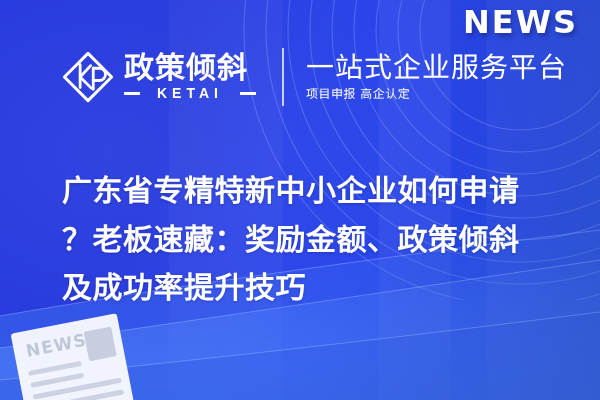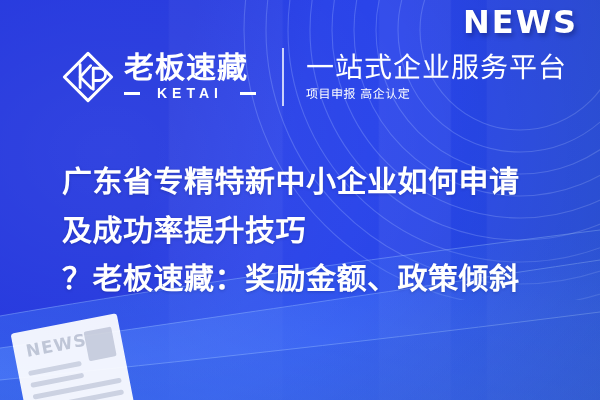--- a/index.html
+++ b/index.html
@@ -188,21 +188,21 @@
     margin-top: 4px;
     letter-spacing: 0.5px;
     font-family: "DejaVu Serif", "Liberation Serif", serif;
     white-space: nowrap;
   }
 
   
   .headline {
     position: absolute;
     left: 62px;
-    top: 158px;
+    top: 167px;
     width: 500px;
     color: #ffffff;
     font-size: 30px;
     font-weight: 700;
     line-height: 1.62;
     letter-spacing: 0.5px;
     font-family: "DejaVu Sans", "Liberation Sans", sans-serif;
     text-shadow: 0 1px 3px rgba(8, 18, 80, 0.25);
   }
   .headline-line { display: block; white-space: nowrap; }
@@ -287,41 +287,41 @@
             <path d="M23 18 L23 44"></path>
             <path d="M35 19 L23 32 L36 45"></path>
           </g>
           <g fill="none" stroke="#ffffff" stroke-width="3.2" stroke-linecap="round" stroke-linejoin="round">
             <path d="M38 22 L38 46"></path>
             <path d="M38 22 L45 22 A7 7 0 0 1 45 36 L38 36"></path>
           </g>
         </svg>
       </div>
       <div class="logo-words">
-        <div class="logo-cn">老板速藏</div>
+        <div class="logo-cn">政策倾斜</div>
         <div class="logo-en">
           <span class="rule"></span>
           <span class="en-text">KETAI</span>
           <span class="rule"></span>
         </div>
       </div>
     </div>
 
     <div class="divider"></div>
 
     <div class="tagline">
       <div class="tagline-main">一站式企业服务平台</div>
       <div class="tagline-sub">项目申报 高企认定</div>
     </div>
   </div>
 
   <div class="headline">
     <span class="headline-line">广东省专精特新中小企业如何申请</span>
+    <span class="headline-line">？老板速藏：奖励金额、政策倾斜</span>
     <span class="headline-line">及成功率提升技巧</span>
-    <span class="headline-line">？老板速藏：奖励金额、政策倾斜</span>
   </div>
 
   <div class="newspaper">
     <svg viewBox="0 0 118 110" xmlns="http://www.w3.org/2000/svg" aria-hidden="true">
       <rect x="2" y="2" width="108" height="106" rx="3" fill="#FFFFFF"></rect>
       <text x="14" y="28" font-family="DejaVu Sans, Liberation Sans, sans-serif" font-size="17" font-weight="700" fill="#C9CDD6" letter-spacing="1.2">NEWS</text>
       <rect x="74" y="14" width="28" height="30" rx="2" fill="#D3D6DE"></rect>
       <g fill="#D8DBE2">
         <rect x="12" y="42" width="54" height="5" rx="2.5"></rect>
         <rect x="12" y="54" width="54" height="5" rx="2.5"></rect>

